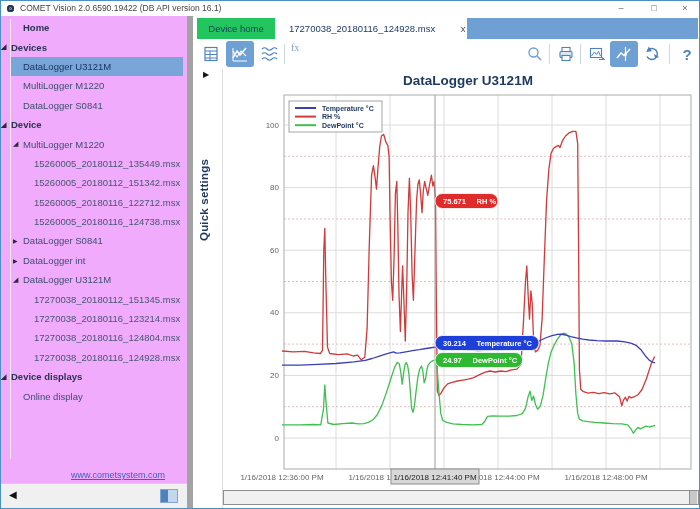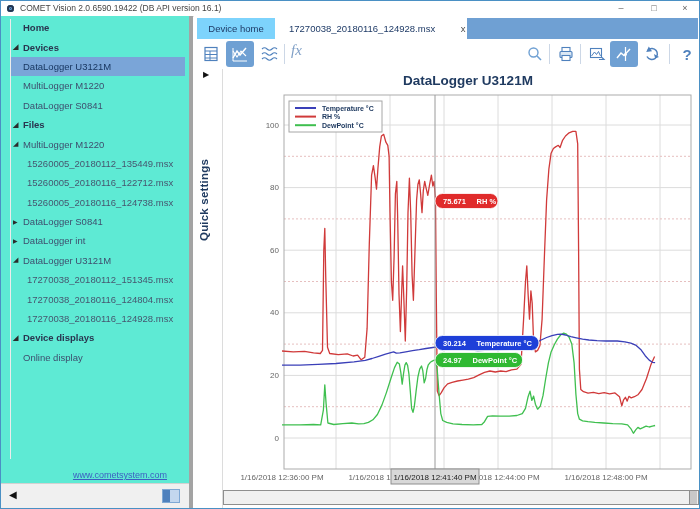--- a/index.html
+++ b/index.html
@@ -3,50 +3,50 @@
 <meta charset="utf-8">
 <style>
   html,body{margin:0;padding:0;background:#e8e8e8;font-family:"Liberation Sans",sans-serif;}
   #app{position:relative;width:700px;height:509px;background:#fff;border:1px solid #4a90c4;box-sizing:border-box;overflow:hidden;}
   
   #titlebar{position:absolute;left:0;top:0;right:0;height:15px;background:#fff;border-bottom:1px solid #e2e2e2;}
   #titlebar .logo{position:absolute;left:6px;top:4px;width:7px;height:7px;border-radius:50%;background:#24344d;box-shadow:inset 0 0 0 2px #24344d, inset 0 0 0 3px #5b9bd5;}
   #titlebar .title{position:absolute;left:19px;top:2px;font-size:8.5px;color:#444;}
   .winbtn{position:absolute;top:0;width:24px;height:14px;text-align:center;font-size:9px;color:#666;line-height:14px;cursor:default;}
   
-  #sidebar{position:absolute;left:0;top:15px;width:192px;bottom:0;background:#5eead4;border-right:4px solid #a3a3a3;box-sizing:border-box;}
+  #sidebar{position:absolute;left:0;top:15px;width:192px;bottom:0;background:#f0abfc;border-right:6px solid #a3a3a3;box-sizing:border-box;}
   #side-gutter{position:absolute;left:9px;top:3px;width:1px;height:440px;background:#ececec;}
   #side-rows{position:absolute;left:0;top:2px;right:0;}
   .row{position:relative;height:19.4px;display:flex;align-items:center;font-size:9.5px;color:#3e4e6e;white-space:nowrap;cursor:default;}
   .row .arrow{font-size:7px;color:#2b2b2b;width:10px;flex:0 0 10px;text-align:left;}
   .row.nav,.row.section{font-weight:bold;color:#29344f;}
   .row.nav{padding-left:22px;}
-  .row.section{padding-left:0;margin-left:12px;}
+  .row.section{padding-left:0;}
   .row.device{padding-left:22px;}
   .row.group{padding-left:12px;}
-  .row.file{padding-left:26px;color:#46566f;}
+  .row.file{padding-left:33px;color:#46566f;}
   .row.selected{background:#7aa5d8;color:#16345e;margin-left:10px;margin-right:4px;padding-left:12px;}
   #site-link{position:absolute;right:22px;bottom:28px;font-size:9px;color:#3c5fc0;text-decoration:underline;}
   #side-bottom{position:absolute;left:0;bottom:0;right:0;height:24px;background:#f0f0f0;border-top:1px solid #d2d2d2;}
   #side-bottom .collapse{position:absolute;left:8px;top:5px;font-size:10px;color:#111;}
   #panel-toggle{position:absolute;right:9px;top:5px;width:16px;height:12px;background:#c3d7ee;border:1px solid #7fa8d4;}
   #panel-toggle::after{content:"";position:absolute;left:0;top:0;width:7px;height:12px;background:#4f81bd;}
   
   #tabstrip{position:absolute;left:193px;top:15px;right:0;height:23px;background:#fff;}
   .tab{position:absolute;top:2px;height:21px;line-height:21px;font-size:9.5px;color:#1e3a66;text-align:center;}
-  #tab-devicehome{left:3px;width:78px;background:#7dd3fc;}
+  #tab-devicehome{left:3px;width:78px;background:#22c55e;}
   #tab-doc{left:81px;width:192px;background:#fff;text-align:left;padding-left:14px;box-sizing:border-box;}
   #tab-doc-close{position:absolute;left:262px;top:2px;width:14px;height:21px;line-height:21px;text-align:center;font-size:9.5px;color:#4a4a4a;}
   #tab-filler{position:absolute;left:273px;top:2px;right:1px;height:21px;background:#6fa0d3;}
   
   #toolbar{position:absolute;left:193px;top:38px;right:0;height:30px;background:#fff;}
   .tbtn{position:absolute;top:2px;width:26px;height:26px;display:flex;align-items:center;justify-content:center;border-radius:3px;}
   .tbtn.active{background:#6fa0d3;}
   .tsep{position:absolute;top:5px;width:1px;height:20px;background:#ccd7e6;}
-  #fx-label{position:absolute;left:97px;top:3px;font-family:"Liberation Serif",serif;font-style:italic;font-size:15px;color:#7f9fc6;}
+  #fx-label{position:absolute;left:97px;top:3px;font-family:"Liberation Serif",serif;font-size:10px;color:#7f9fc6;}
   #help-btn{font-size:15px;font-weight:bold;color:#4f81bd;font-family:"Liberation Sans",sans-serif;}
   
   #quickstrip{position:absolute;left:193px;top:68px;width:29px;bottom:0;background:#fff;border-right:1px solid #dcdcdc;box-sizing:border-box;}
   #quick-arrow{position:absolute;left:9px;top:1px;font-size:8px;color:#111;}
   #quick-label{position:absolute;left:4px;top:172px;width:110px;height:16px;transform:rotate(-90deg);transform-origin:left top;font-size:11.5px;font-weight:bold;color:#1f3a60;letter-spacing:0.2px;}
   
   #chartbox{position:absolute;left:222px;top:68px;width:478px;height:419px;background:#fff;}
   
   #hscroll{position:absolute;left:222px;top:489px;width:476px;height:15px;background:#f0f0f0;border:1px solid #8e8e8e;box-sizing:border-box;}
   #hscroll .thumb{position:absolute;right:1px;top:0;width:7px;height:13px;background:#c8c8c8;border-left:1px solid #8e8e8e;}
@@ -79,28 +79,31 @@
           <span>DataLogger U3121M</span>
         </div>
         <div class="row device">
           <span>MultiLogger M1220</span>
         </div>
         <div class="row device">
           <span>DataLogger S0841</span>
         </div>
         <div class="row section">
           <span class="arrow" style="font-size: 7px;">◢</span>
-          <span>Files</span>
+          <span>Device</span>
         </div>
         <div class="row group">
           <span class="arrow" style="font-size: 7px;">◢</span>
           <span>MultiLogger M1220</span>
         </div>
         <div class="row file">
           <span>15260005_20180112_135449.msx</span>
+        </div>
+        <div class="row file">
+          <span>15260005_20180112_151342.msx</span>
         </div>
         <div class="row file">
           <span>15260005_20180116_122712.msx</span>
         </div>
         <div class="row file">
           <span>15260005_20180116_124738.msx</span>
         </div>
         <div class="row group">
           <span class="arrow" style="font-size: 6px;">▶</span>
           <span>DataLogger S0841</span>
@@ -108,20 +111,23 @@
         <div class="row group">
           <span class="arrow" style="font-size: 6px;">▶</span>
           <span>DataLogger int</span>
         </div>
         <div class="row group">
           <span class="arrow" style="font-size: 7px;">◢</span>
           <span>DataLogger U3121M</span>
         </div>
         <div class="row file">
           <span>17270038_20180112_151345.msx</span>
+        </div>
+        <div class="row file">
+          <span>17270038_20180116_123214.msx</span>
         </div>
         <div class="row file">
           <span>17270038_20180116_124804.msx</span>
         </div>
         <div class="row file">
           <span>17270038_20180116_124928.msx</span>
         </div>
         <div class="row section">
           <span class="arrow" style="font-size: 7px;">◢</span>
           <span>Device displays</span>

